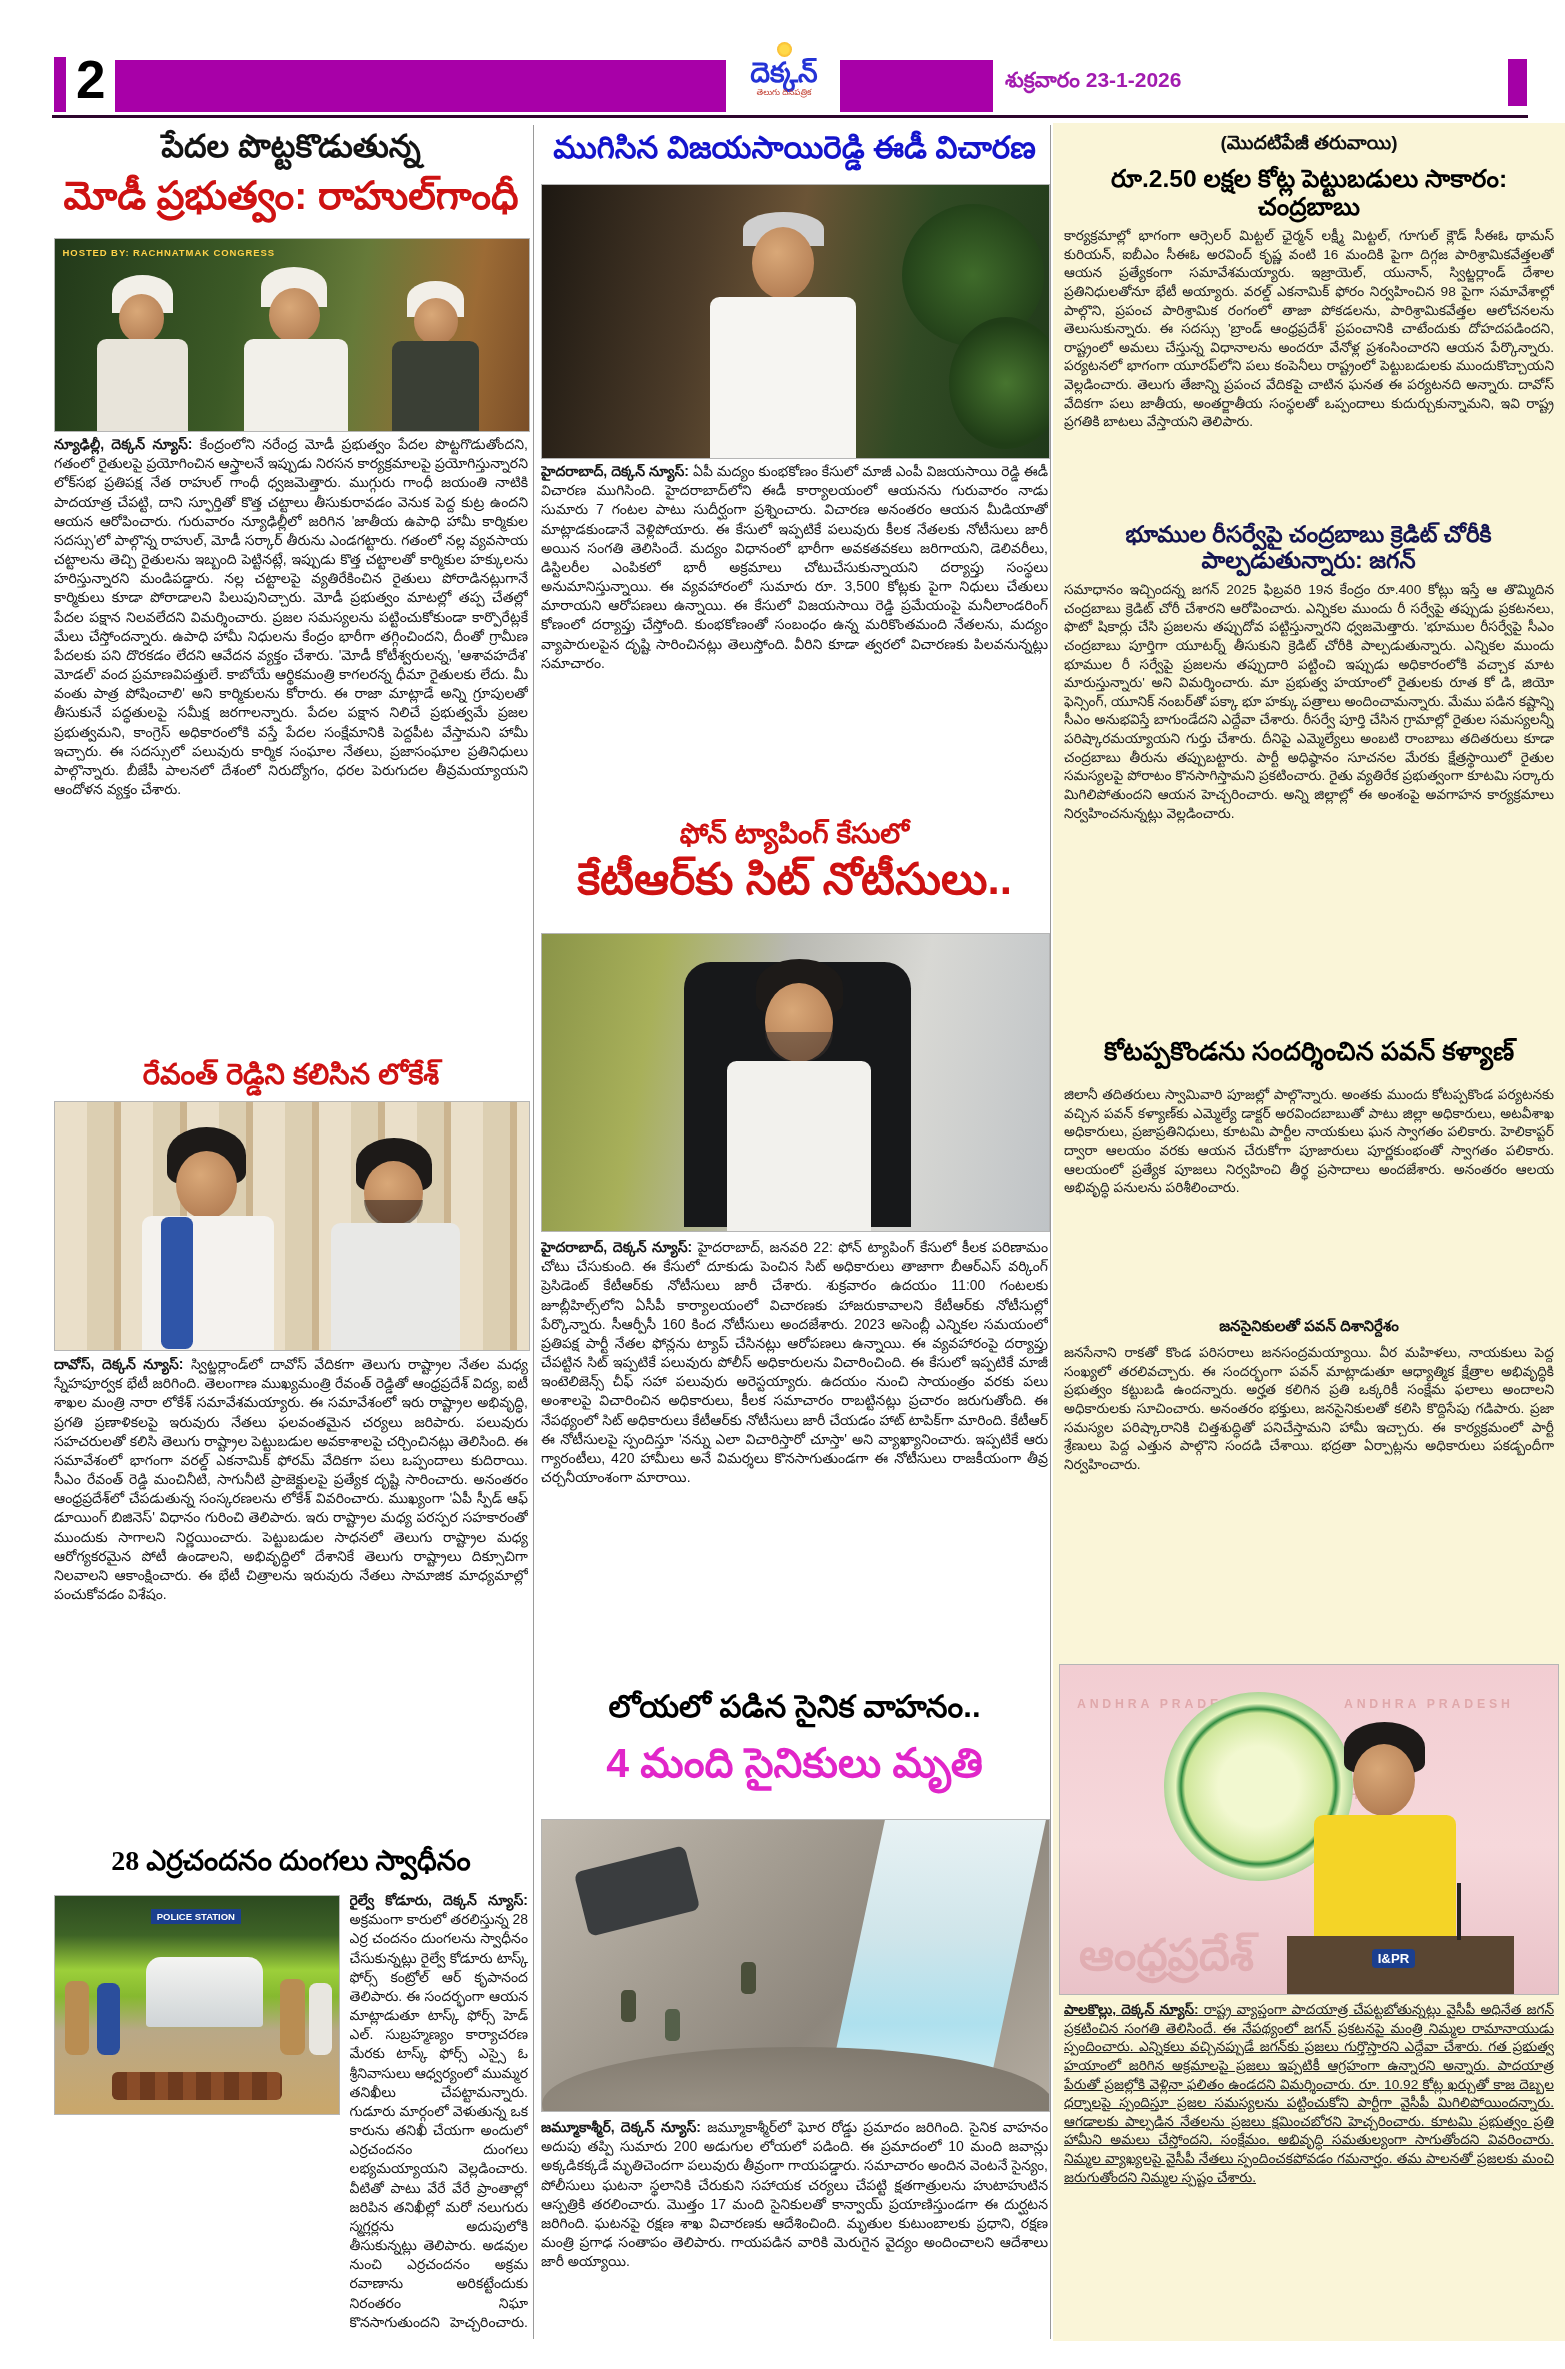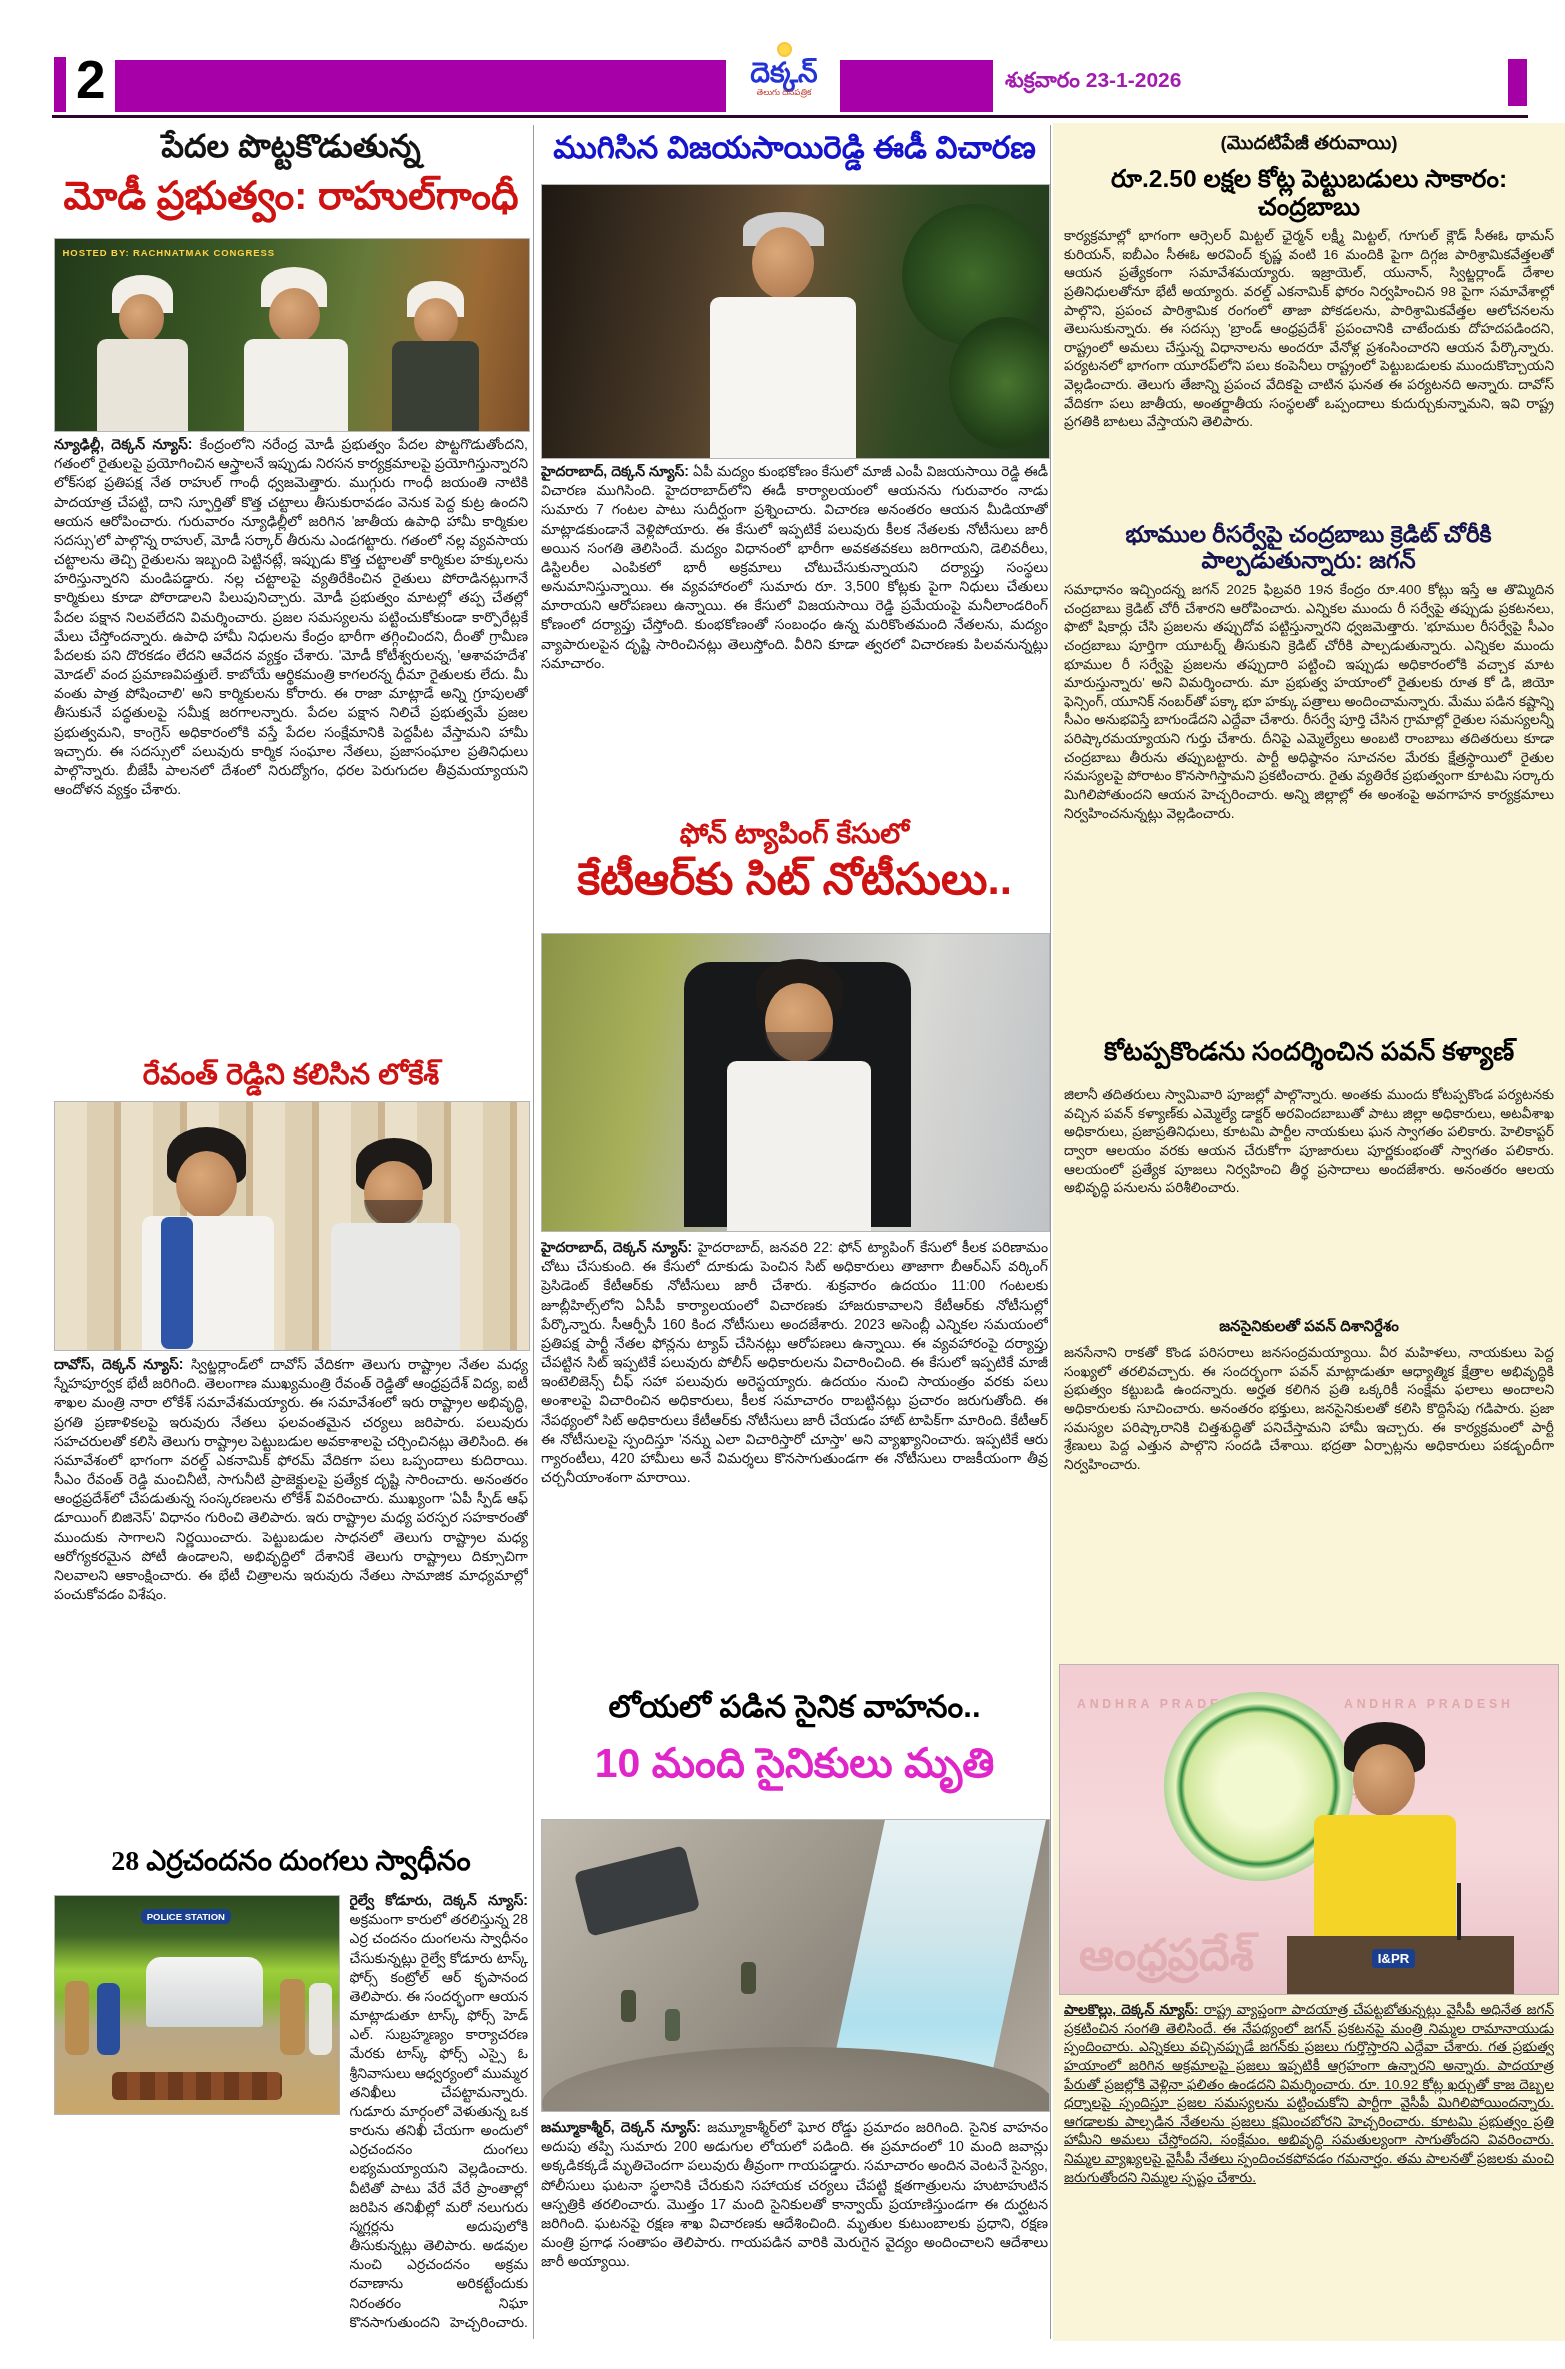--- a/index.html
+++ b/index.html
@@ -102,21 +102,21 @@
 
   <p class="abs bt" style="left:54px;top:1355px;width:474px;height:486px;margin:0;">
     <span class="byl">దావోస్, దెక్కన్ న్యూస్:</span>
     <span>స్విట్జర్లాండ్‌లో దావోస్ వేదికగా తెలుగు రాష్ట్రాల నేతల మధ్య స్నేహపూర్వక భేటీ జరిగింది. తెలంగాణ ముఖ్యమంత్రి రేవంత్ రెడ్డితో ఆంధ్రప్రదేశ్ విద్య, ఐటీ శాఖల మంత్రి నారా లోకేశ్ సమావేశమయ్యారు. ఈ సమావేశంలో ఇరు రాష్ట్రాల అభివృద్ధి, ప్రగతి ప్రణాళికలపై ఇరువురు నేతలు ఫలవంతమైన చర్యలు జరిపారు. పలువురు సహచరులతో కలిసి తెలుగు రాష్ట్రాల పెట్టుబడుల అవకాశాలపై చర్చించినట్లు తెలిసింది. ఈ సమావేశంలో భాగంగా వరల్డ్ ఎకనామిక్ ఫోరమ్ వేదికగా పలు ఒప్పందాలు కుదిరాయి. సీఎం రేవంత్ రెడ్డి మంచినీటి, సాగునీటి ప్రాజెక్టులపై ప్రత్యేక దృష్టి సారించారు. అనంతరం ఆంధ్రప్రదేశ్‌లో చేపడుతున్న సంస్కరణలను లోకేశ్ వివరించారు. ముఖ్యంగా 'ఏపీ స్పీడ్ ఆఫ్ డూయింగ్ బిజినెస్' విధానం గురించి తెలిపారు. ఇరు రాష్ట్రాల మధ్య పరస్పర సహకారంతో ముందుకు సాగాలని నిర్ణయించారు. పెట్టుబడుల సాధనలో తెలుగు రాష్ట్రాల మధ్య ఆరోగ్యకరమైన పోటీ ఉండాలని, అభివృద్ధిలో దేశానికే తెలుగు రాష్ట్రాలు దిక్సూచిగా నిలవాలని ఆకాంక్షించారు. ఈ భేటీ చిత్రాలను ఇరువురు నేతలు సామాజిక మాధ్యమాల్లో పంచుకోవడం విశేషం.</span>
   </p>
 
   <div class="abs hl hl-serif c" style="left:54px;top:1845px;width:474px;font-size:28px;color:#000;">28 ఎర్రచందనం దుంగలు స్వాధీనం</div>
 
   <div class="abs" style="left:54px;top:1891px;width:474px;height:443px;">
     <div class="photo" style="float:left;width:284px;height:218px;margin:3.8px 9.5px 3.8px 0;background:linear-gradient(180deg,#2c4a20 0%,#3e6326 18%,#9ccf3a 34%,#86b92f 46%,#b9a887 62%,#caa76a 100%);position:relative;">
-      <span class="sign" style="left:86px;top:13.2px;border-radius:6px;">POLICE STATION</span>
+      <span class="sign" style="left:96px;top:13.2px;">POLICE STATION</span>
       <div class="abs" style="left:91px;top:61px;width:117px;height:70px;background:linear-gradient(180deg,#f4f4f2,#cfd4d6);border-radius:15px 15px 3.8px 3.8px;"></div>
       <div class="abs" style="left:9.5px;top:85px;width:24.6px;height:74px;background:#b98d52;border-radius:7.6px;"></div>
       <div class="abs" style="left:42px;top:87px;width:23px;height:72px;background:#2b4e9c;border-radius:7.6px;"></div>
       <div class="abs" style="left:225px;top:83px;width:24.6px;height:76px;background:#b98d52;border-radius:7.6px;"></div>
       <div class="abs" style="left:254px;top:87px;width:23px;height:72px;background:#e8e6e0;border-radius:7.6px;"></div>
       <div class="abs" style="left:57px;top:176px;width:170px;height:28px;background:repeating-linear-gradient(90deg,#6e3a1e 0 15px,#8a4c28 15px 28px);border-radius:5.7px;"></div>
     </div>
     <p class="bt" style="margin:0;height:441px;overflow:hidden;">
       <span class="byl">రైల్వే కోడూరు, దెక్కన్ న్యూస్:</span>
       <span>అక్రమంగా కారులో తరలిస్తున్న 28 ఎర్ర చందనం దుంగలను స్వాధీనం చేసుకున్నట్లు రైల్వే కోడూరు టాస్క్ ఫోర్స్ కంట్రోల్ ఆర్ కృపానంద తెలిపారు. ఈ సందర్భంగా ఆయన మాట్లాడుతూ టాస్క్ ఫోర్స్ హెడ్ ఎల్. సుబ్రహ్మణ్యం కార్యాచరణ మేరకు టాస్క్ ఫోర్స్ ఎస్సై ఓ శ్రీనివాసులు ఆధ్వర్యంలో ముమ్మర తనిఖీలు చేపట్టామన్నారు. గుడూరు మార్గంలో వెళుతున్న ఒక కారును తనిఖీ చేయగా అందులో ఎర్రచందనం దుంగలు లభ్యమయ్యాయని వెల్లడించారు. వీటితో పాటు వేరే వేరే ప్రాంతాల్లో జరిపిన తనిఖీల్లో మరో నలుగురు స్మగ్లర్లను అదుపులోకి తీసుకున్నట్లు తెలిపారు. అడవుల నుంచి ఎర్రచందనం అక్రమ రవాణాను అరికట్టేందుకు నిరంతరం నిఘా కొనసాగుతుందని హెచ్చరించారు. స్మగ్లింగ్‌కు పాల్పడే వారిపై పీడీ యాక్ట్ నమోదు చేస్తామని స్పష్టం చేశారు. ఈ ఘటనలో పట్టుబడిన వారిని కోర్టులో హాజరుపరిచి రిమాండ్‌కు తరలించినట్లు వివరించారు. వీరిపై గతంలోనూ పలు కేసులు నమోదై ఉన్నాయని తెలిపారు.</span>
@@ -148,21 +148,21 @@
     <div class="abs" style="left:223px;top:98px;width:68px;height:30px;background:rgba(60,50,45,0.5);border-radius:0 0 32px 32px;"></div>
     <div class="torso" style="left:185px;top:127px;width:144px;height:170px;background:#f2f1ed;"></div>
   </div>
 
   <p class="abs bt" style="left:541px;top:1238px;width:507px;height:447px;margin:0;">
     <span class="byl">హైదరాబాద్, దెక్కన్ న్యూస్:</span>
     <span>హైదరాబాద్, జనవరి 22: ఫోన్ ట్యాపింగ్ కేసులో కీలక పరిణామం చోటు చేసుకుంది. ఈ కేసులో దూకుడు పెంచిన సిట్ అధికారులు తాజాగా బీఆర్ఎస్ వర్కింగ్ ప్రెసిడెంట్ కేటీఆర్‌కు నోటీసులు జారీ చేశారు. శుక్రవారం ఉదయం 11:00 గంటలకు జూబ్లీహిల్స్‌లోని ఏసీపీ కార్యాలయంలో విచారణకు హాజరుకావాలని కేటీఆర్‌కు నోటీసుల్లో పేర్కొన్నారు. సీఆర్పీసీ 160 కింద నోటీసులు అందజేశారు. 2023 అసెంబ్లీ ఎన్నికల సమయంలో ప్రతిపక్ష పార్టీ నేతల ఫోన్లను ట్యాప్ చేసినట్లు ఆరోపణలు ఉన్నాయి. ఈ వ్యవహారంపై దర్యాప్తు చేపట్టిన సిట్ ఇప్పటికే పలువురు పోలీస్ అధికారులను విచారించింది. ఈ కేసులో ఇప్పటికే మాజీ ఇంటెలిజెన్స్ చీఫ్ సహా పలువురు అరెస్టయ్యారు. ఉదయం నుంచి సాయంత్రం వరకు పలు అంశాలపై విచారించిన అధికారులు, కీలక సమాచారం రాబట్టినట్లు ప్రచారం జరుగుతోంది. ఈ నేపథ్యంలో సిట్ అధికారులు కేటీఆర్‌కు నోటీసులు జారీ చేయడం హాట్ టాపిక్‌గా మారింది. కేటీఆర్ ఈ నోటీసులపై స్పందిస్తూ 'నన్ను ఎలా విచారిస్తారో చూస్తా' అని వ్యాఖ్యానించారు. ఇప్పటికే ఆరు గ్యారంటీలు, 420 హామీలు అనే విమర్శలు కొనసాగుతుండగా ఈ నోటీసులు రాజకీయంగా తీవ్ర చర్చనీయాంశంగా మారాయి.</span>
   </p>
 
   <div class="abs hl c" style="left:541px;top:1690px;width:507px;font-size:31px;color:#000;">లోయలో పడిన సైనిక వాహనం..</div>
-  <div class="abs hl hl-mag c" style="left:541px;top:1741px;width:507px;font-size:41px;">10 మంది సైనికులు మృతి</div>
+  <div class="abs hl hl-mag c" style="left:541px;top:1741px;width:507px;font-size:41px;">4 మంది సైనికులు మృతి</div>
 
   <div class="abs photo" style="left:541px;top:1819px;width:507px;height:291px;background:linear-gradient(135deg,#c2bbb0 0%,#a39c91 35%,#8d867c 60%,#b5ada1 100%);">
     <div class="abs" style="left:312px;top:0;width:161px;height:291px;background:linear-gradient(180deg,#e8f2f4 0%,#cfe5ea 40%,#aee0ee 70%,#dff3f6 100%);transform:skewX(-12deg);"></div>
     <div class="abs" style="left:38px;top:38px;width:114px;height:66px;background:#3a3d3f;border-radius:7.6px;transform:rotate(-14deg);"></div>
     <div class="abs" style="left:79px;top:170px;width:15px;height:32px;background:#4a4f3a;border-radius:4.7px;"></div>
     <div class="abs" style="left:123px;top:189px;width:15px;height:32px;background:#55604a;border-radius:4.7px;"></div>
     <div class="abs" style="left:199px;top:142px;width:15px;height:32px;background:#4a4f3a;border-radius:4.7px;"></div>
     <div class="blob" style="left:0px;top:227px;width:511px;height:114px;background:radial-gradient(ellipse at 30% 50%,#978f83,#7f786d 80%);"></div>
   </div>
 

